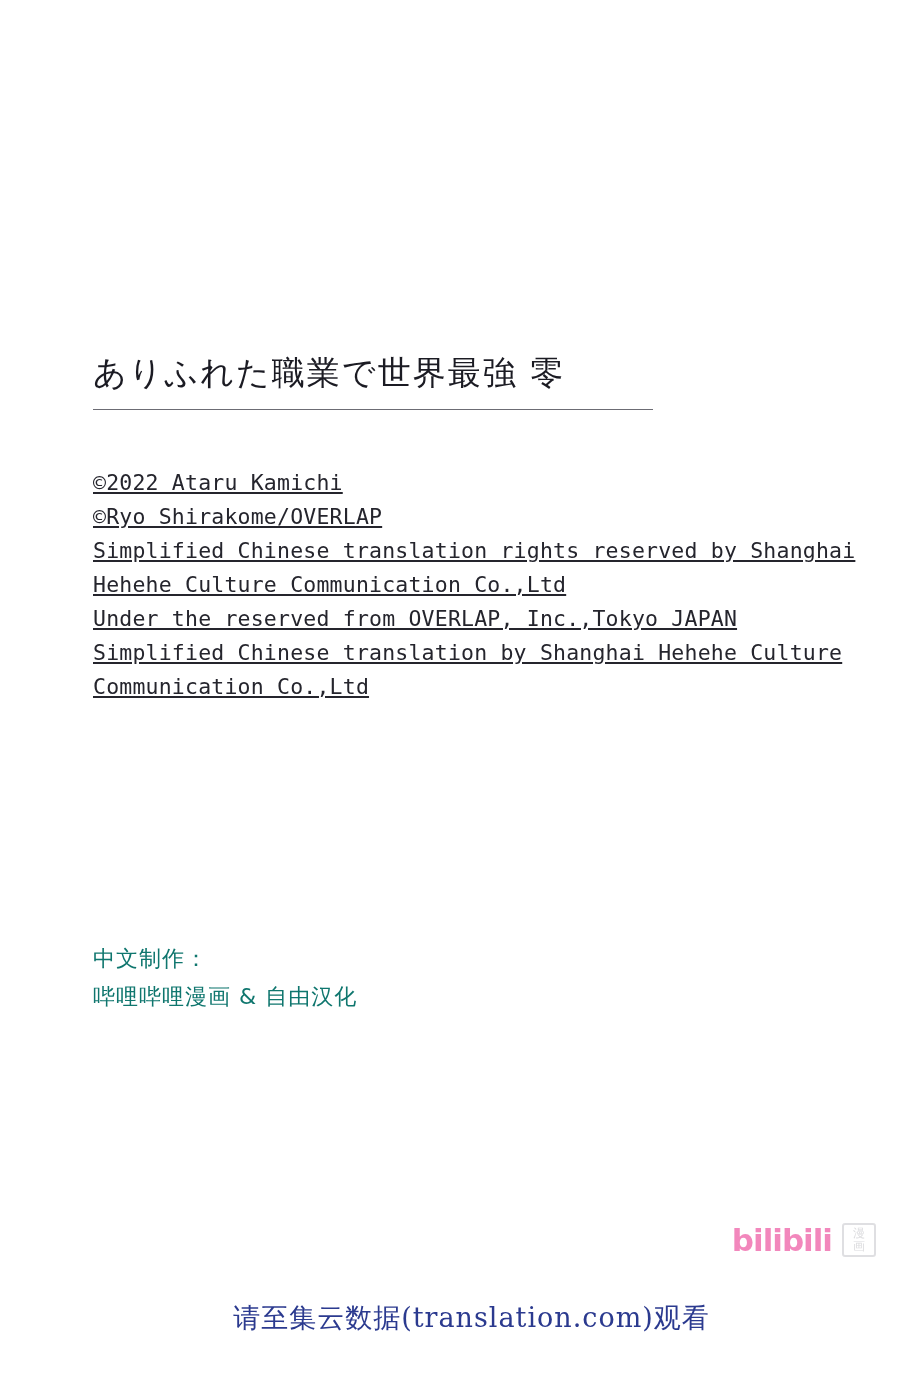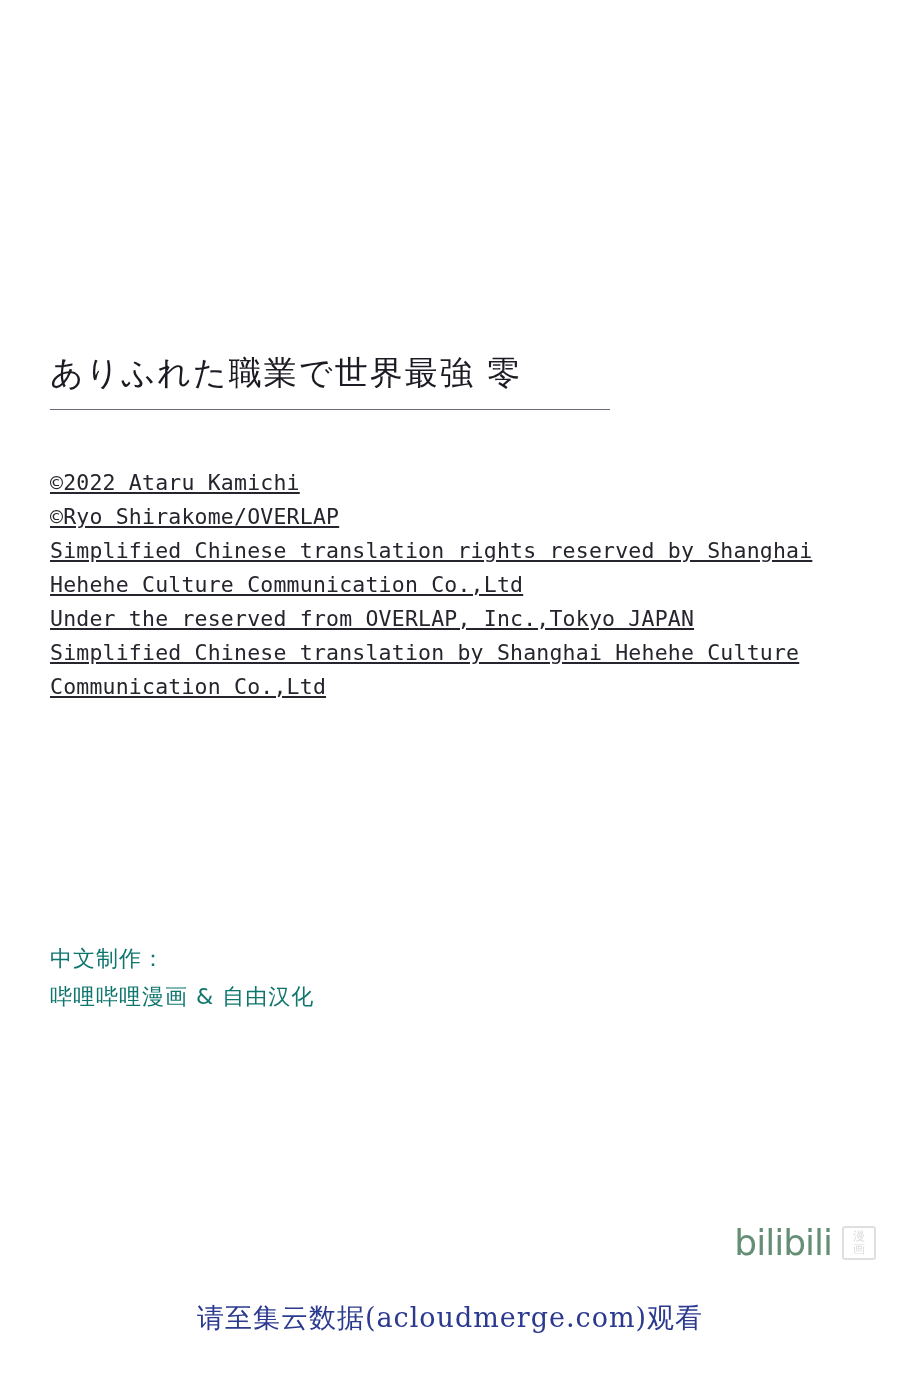--- a/index.html
+++ b/index.html
@@ -11,20 +11,21 @@
     height: 1375px;
     background: #ffffff;
     font-family: "Liberation Serif", serif;
     position: relative;
     overflow: hidden;
   }
 
   .page {
     position: absolute;
     inset: 0;
+    margin-left: 43px;
   }
 
   
   .title-block {
     position: absolute;
     left: 50px;
     top: 352px;
     width: 800px;
   }
   .title {
@@ -113,24 +114,24 @@
     position: absolute;
     right: 24px;
     top: 1222px;
     display: flex;
     align-items: center;
     gap: 10px;
     opacity: 0.65;
   }
   .bili-logo {
     font-family: "DejaVu Sans", sans-serif;
-    font-size: 36px;
-    font-weight: normal;
+    font-size: 31px;
+    font-weight: bold;
     letter-spacing: -1px;
-    color: #14532d;
+    color: #ec4899;
   }
   .bili-badge {
     width: 30px;
     height: 30px;
     border: 2px solid #cfcfd4;
     border-radius: 3px;
     color: #c8c8cc;
     font-family: "DejaVu Sans", sans-serif;
     font-size: 12px;
     line-height: 13px;
@@ -181,15 +182,15 @@
 
 
   <div class="bili">
     <span class="bili-logo">bilibili</span>
     <span class="bili-badge">
       <span>漫</span>
       <span>画</span>
     </span>
   </div>
 
-  <div class="footer-notice">请至集云数据(acloudmerge.com)观看</div>
+  <div class="footer-notice">请至集云数据(translation.com)观看</div>
 
 </div>
 
 </body></html>

